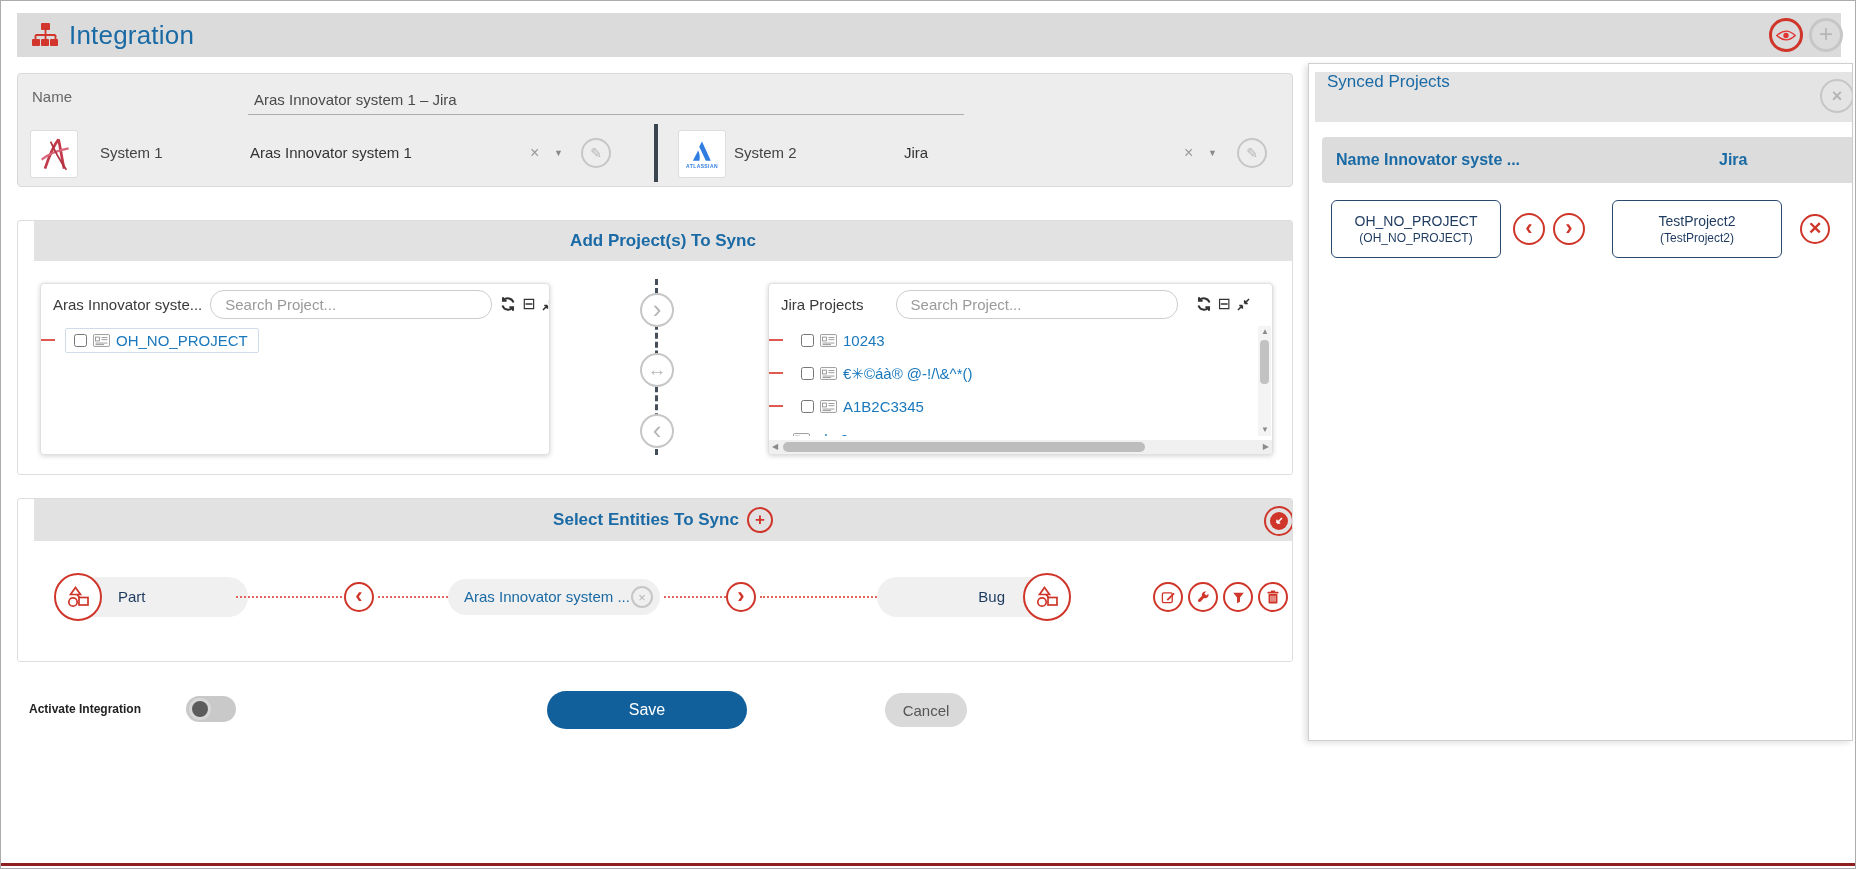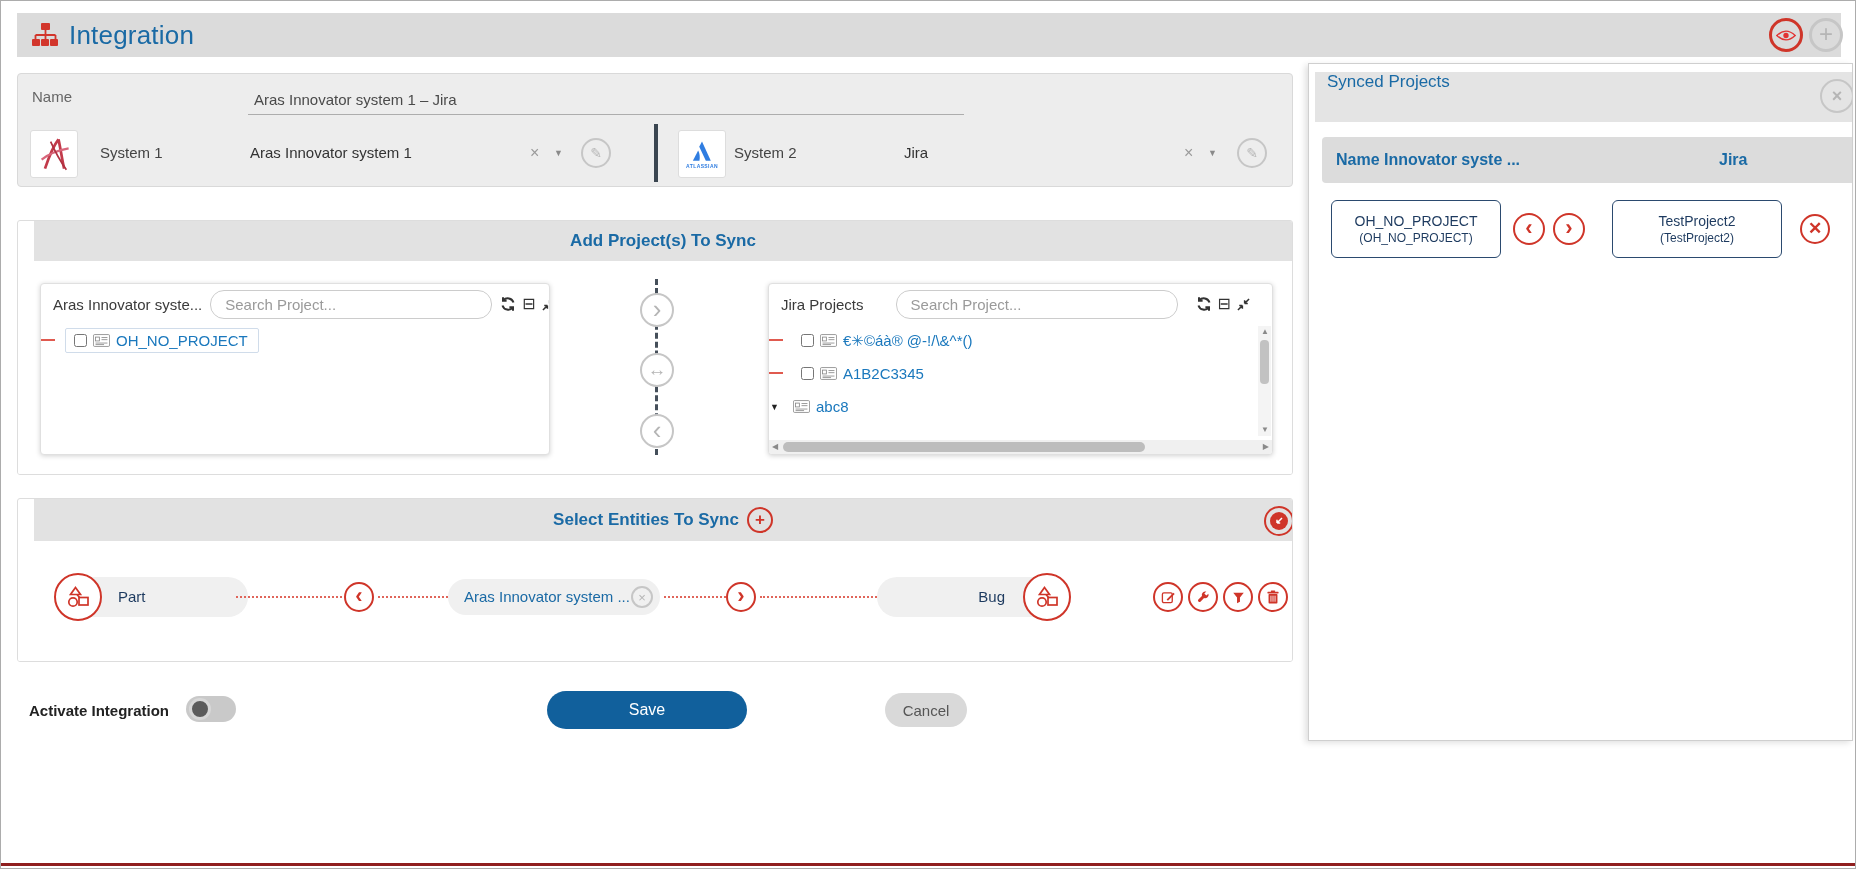--- a/index.html
+++ b/index.html
@@ -66,21 +66,21 @@
   .ent-icon{position:absolute;width:44px;height:44px;border:2.5px solid #cf3529;border-radius:50%;background:#fff;
             display:flex;align-items:center;justify-content:center;}
   .sys-pill-label{position:absolute;left:16px;top:0;line-height:36px;font-size:15px;color:#1a6aa5;white-space:nowrap;}
   
   .toggle{position:absolute;width:50px;height:26px;background:#c9c9c9;border-radius:13px;cursor:pointer;}
   .knob{position:absolute;left:3px;top:2px;width:16px;height:16px;background:#5c5c5c;border:3px solid #d8d8d8;border-radius:50%;}
   .btn{position:absolute;display:flex;align-items:center;justify-content:center;cursor:pointer;
        font-family:"Liberation Sans",sans-serif;}
   .btn.save{background:#11609c;color:#fff;border-radius:19px;font-size:16px;}
   .btn.cancel{background:#d9d9d9;color:#555;border-radius:17px;font-size:15px;}
-  .foot-lbl{position:absolute;font-size:15px;font-weight:bold;color:#222;}
+  .foot-lbl{position:absolute;font-size:12px;font-weight:bold;color:#222;}
   
   .sidebar{left:1307px;top:62px;width:545px;height:678px;background:#fff;border:1px solid #cfcfcf;
            box-shadow:-3px 2px 6px rgba(0,0,0,.12);overflow:hidden;}
   .sb-head{position:absolute;left:6px;top:8px;right:0;height:50px;background:#e4e4e4;
            display:flex;align-items:flex-start;padding-left:12px;color:#1a6aa5;font-size:17px;}
   .sb-cols{position:absolute;left:13px;top:73px;right:-6px;height:46px;background:#dcdcdc;border-radius:4px;}
   .sb-col{position:absolute;top:0;line-height:46px;font-size:16px;font-weight:bold;color:#1a6aa5;white-space:nowrap;}
   .sp-card{position:absolute;width:168px;height:56px;border:1.5px solid #2b4a6f;border-radius:6px;background:#fff;
            display:flex;flex-direction:column;align-items:center;justify-content:center;color:#1d3a5f;}
   .sp-card .t1{font-size:14px;}
@@ -253,20 +253,36 @@
               <input type="checkbox" style="">
               <span>
                 <svg width="17" height="13" viewBox="0 0 20 15">
                     <g stroke="#8a8a8a" fill="none">
                   <rect x="0.5" y="0.5" width="19" height="14" rx="1.5"></rect>
                       <rect x="3" y="3.5" width="4.5" height="4.5"></rect>
                   <path d="M10 4 h7 M10 6.5 h7 M3 10.5 h14 M3 12.3 h10"></path>
                     </g>
                   </svg>
               </span>
+              <span class="tlabel">10243</span>
+            </span>
+          </div>
+          <div class="tree-row">
+            <span class="tdash"></span>
+            <span class="titem">
+              <input type="checkbox" style="">
+              <span>
+                <svg width="17" height="13" viewBox="0 0 20 15">
+                    <g stroke="#8a8a8a" fill="none">
+                  <rect x="0.5" y="0.5" width="19" height="14" rx="1.5"></rect>
+                      <rect x="3" y="3.5" width="4.5" height="4.5"></rect>
+                  <path d="M10 4 h7 M10 6.5 h7 M3 10.5 h14 M3 12.3 h10"></path>
+                    </g>
+                  </svg>
+              </span>
               <span class="tlabel">€✳©áà® @-!/\&amp;^*()</span>
             </span>
           </div>
           <div class="tree-row">
             <span class="tdash"></span>
             <span class="titem">
               <input type="checkbox" style="">
               <span>
                 <svg width="17" height="13" viewBox="0 0 20 15">
                     <g stroke="#8a8a8a" fill="none">

